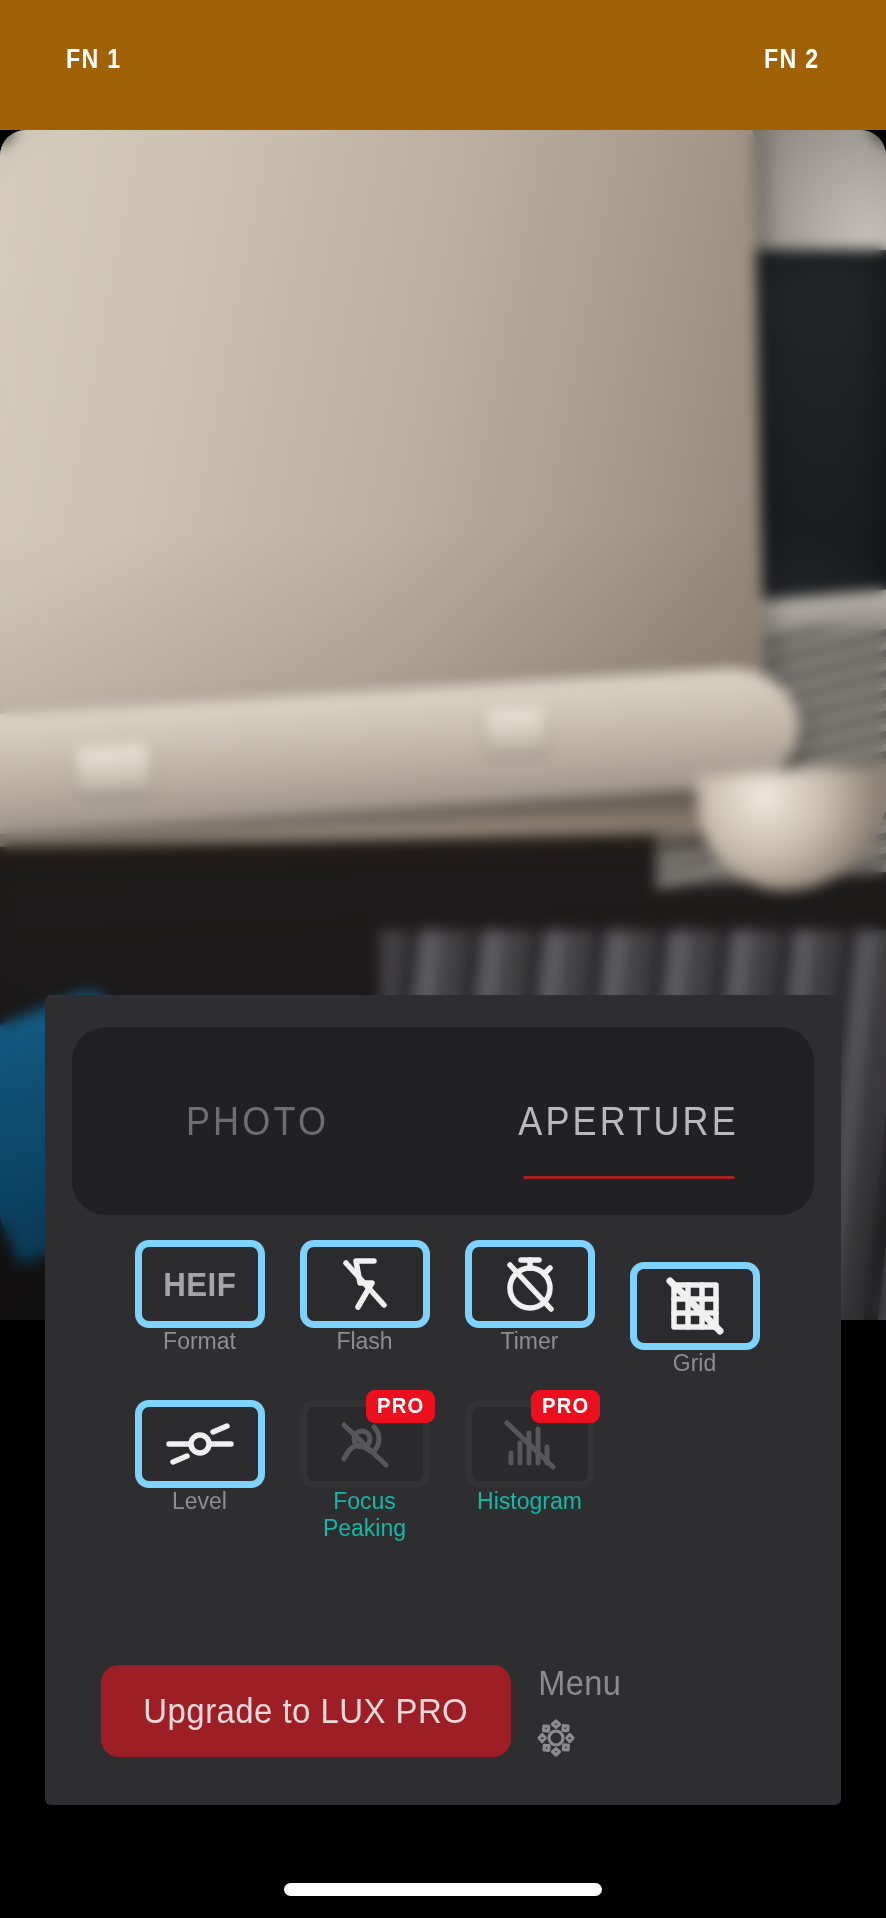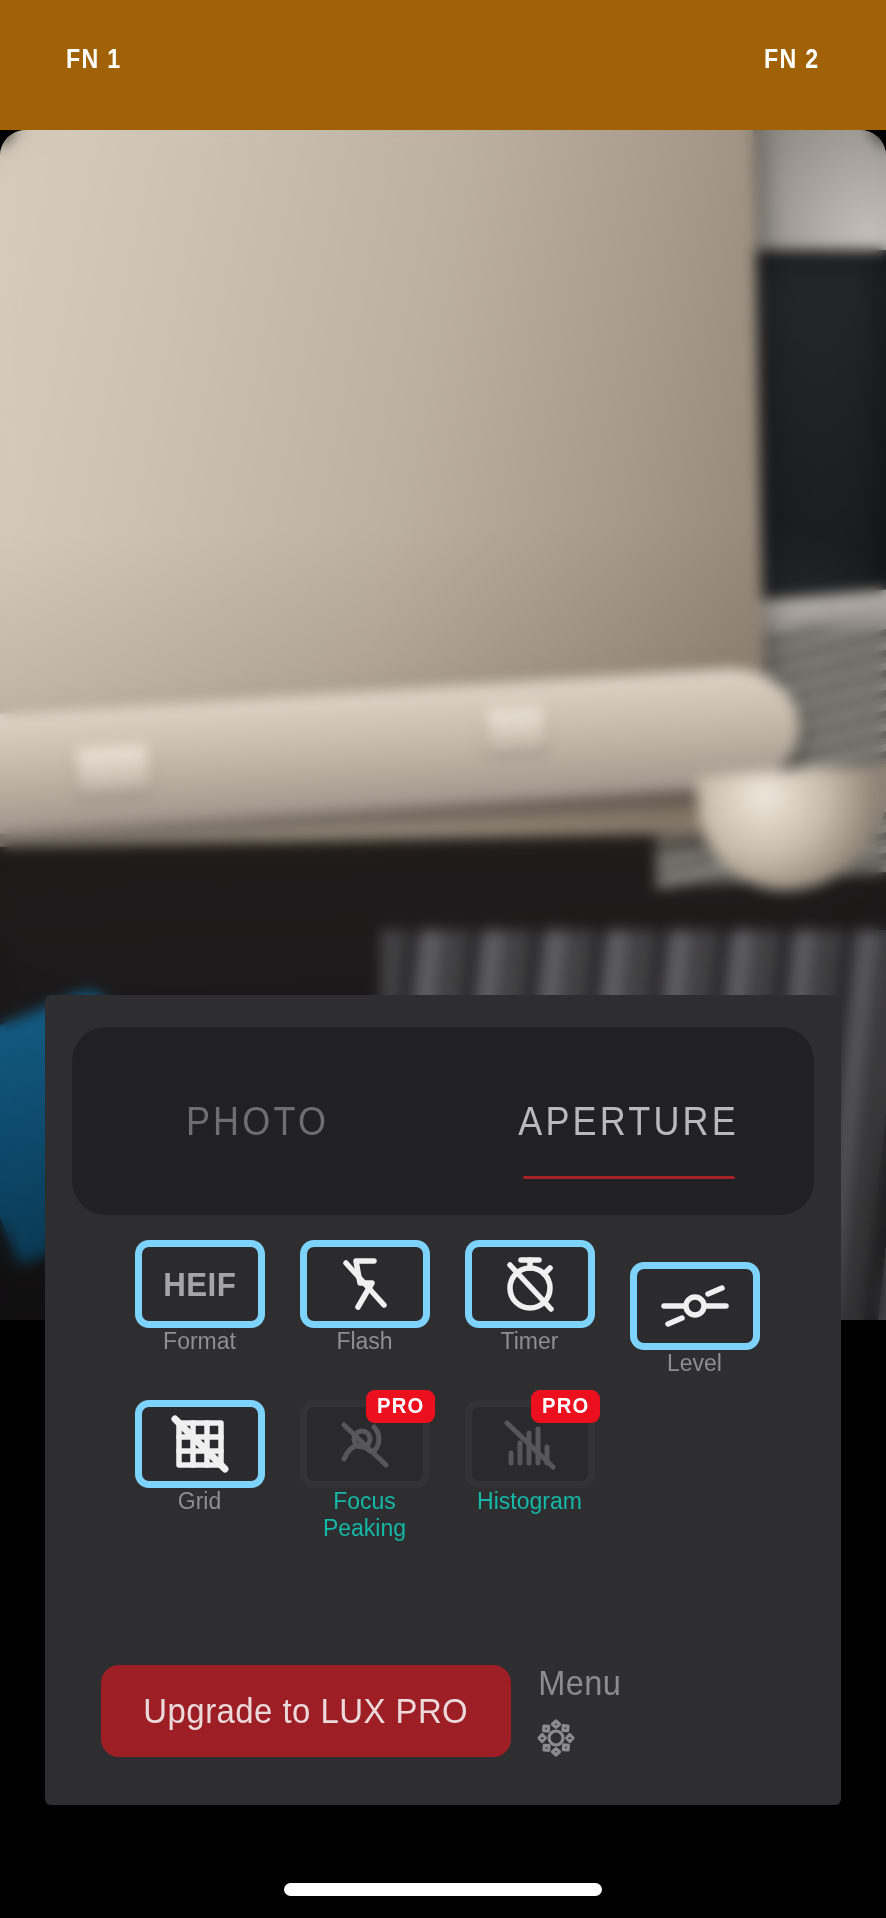--- a/index.html
+++ b/index.html
@@ -411,43 +411,43 @@
           <line class="ico" x1="31" y1="7" x2="31" y2="15"></line>
           <line class="ico" x1="45" y1="21" x2="51" y2="15"></line>
           <line class="ico" x1="11" y1="12" x2="52" y2="56"></line>
         </svg>
       </div>
       <div class="tool-label">Timer</div>
     </div>
 
     <div class="tool tool-row-2">
       <div class="tool-box">
-        <svg width="70" height="52" viewBox="0 0 70 52">
-          <circle class="ico" cx="35" cy="26" r="9"></circle>
-          <line class="ico" x1="4" y1="26" x2="24" y2="26"></line>
-          <line class="ico" x1="46" y1="26" x2="66" y2="26"></line>
-          <line class="ico" x1="48" y1="14" x2="62" y2="8"></line>
-          <line class="ico" x1="8" y1="44" x2="22" y2="38"></line>
-        </svg>
-      </div>
-      <div class="tool-label">Level</div>
-    </div>
-
-    <div class="tool tool-row-2">
-      <div class="tool-box">
         <svg width="62" height="62" viewBox="0 0 62 62">
           <path class="ico" d="M10 10 H52 V52 H10 Z"></path>
           <line class="ico" x1="24" y1="10" x2="24" y2="52"></line>
           <line class="ico" x1="38" y1="10" x2="38" y2="52"></line>
           <line class="ico" x1="10" y1="24" x2="52" y2="24"></line>
           <line class="ico" x1="10" y1="38" x2="52" y2="38"></line>
           <line class="ico" x1="6" y1="6" x2="56" y2="56" style="stroke-width:7;"></line>
         </svg>
       </div>
       <div class="tool-label">Grid</div>
+    </div>
+
+    <div class="tool tool-row-2">
+      <div class="tool-box">
+        <svg width="70" height="52" viewBox="0 0 70 52">
+          <circle class="ico" cx="35" cy="26" r="9"></circle>
+          <line class="ico" x1="4" y1="26" x2="24" y2="26"></line>
+          <line class="ico" x1="46" y1="26" x2="66" y2="26"></line>
+          <line class="ico" x1="48" y1="14" x2="62" y2="8"></line>
+          <line class="ico" x1="8" y1="44" x2="22" y2="38"></line>
+        </svg>
+      </div>
+      <div class="tool-label">Level</div>
     </div>
 
     <div class="tool tool-row-2 dim">
       <div class="tool-box">
         <span class="pro-badge">PRO</span>
         <svg width="62" height="62" viewBox="0 0 62 62">
           <circle class="ico-dim" cx="28" cy="26" r="8"></circle>
           <path class="ico-dim" d="M40 14 a17 17 0 0 1 0 24"></path>
           <path class="ico-dim" d="M10 46 q10 -22 26 -8"></path>
           <line class="ico-dim" x1="10" y1="12" x2="52" y2="52"></line>

